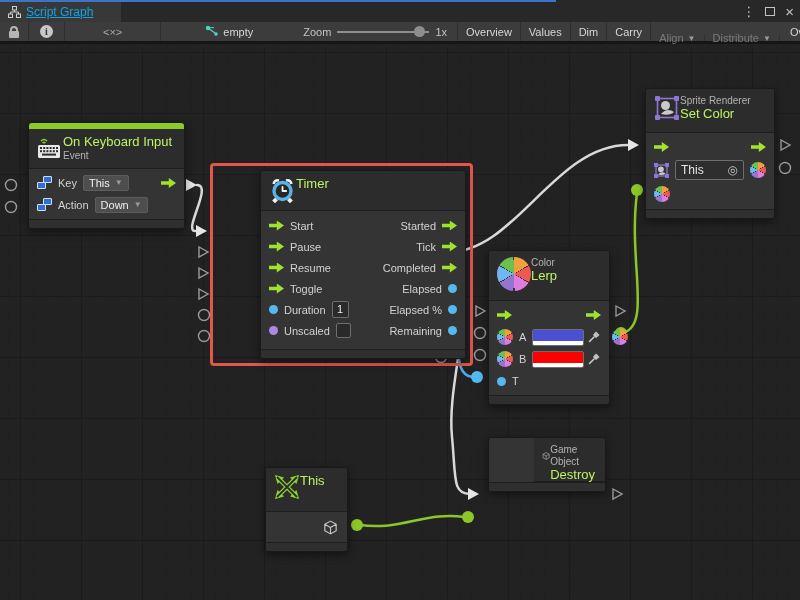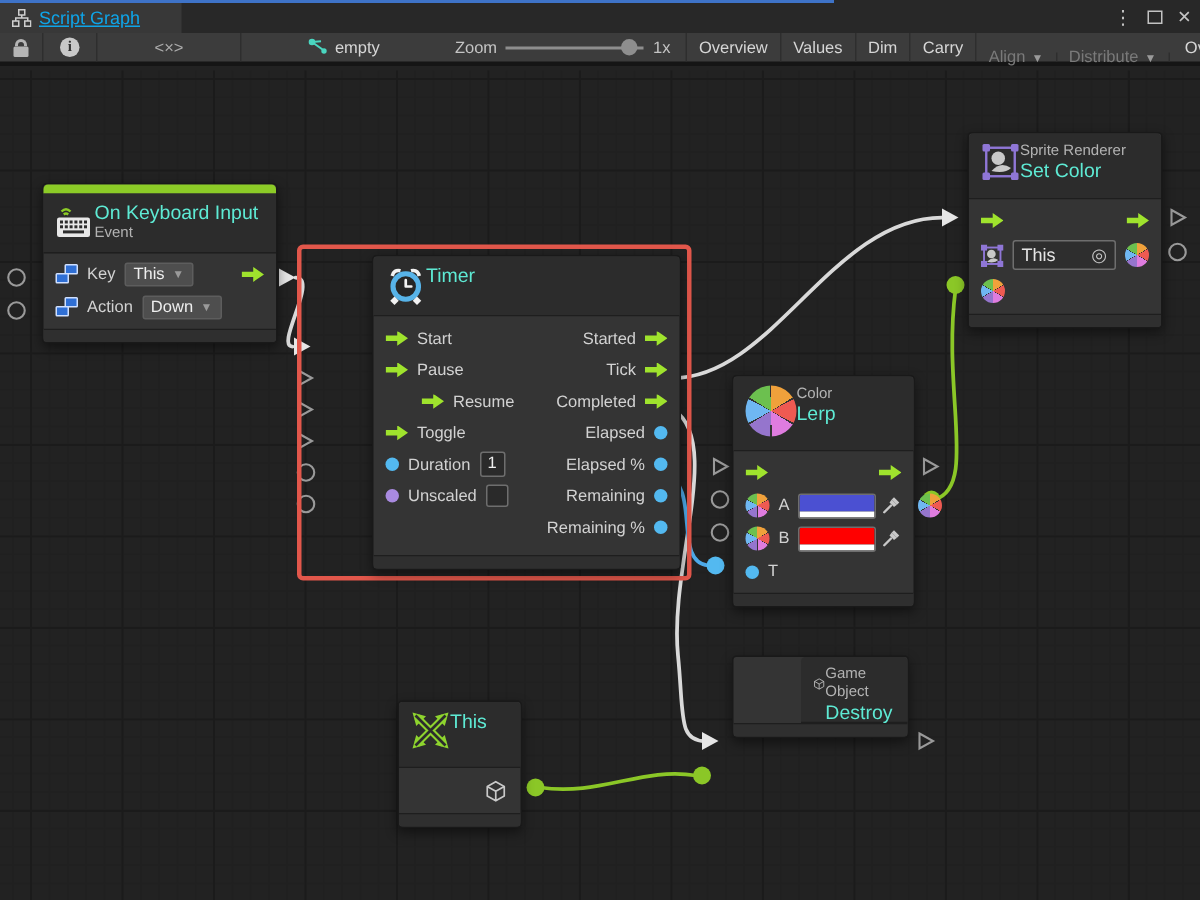--- a/index.html
+++ b/index.html
@@ -33,21 +33,21 @@
       linear-gradient(#202020 1px, transparent 1px),
       linear-gradient(90deg, #202020 1px, transparent 1px);
     background-size:61px 61px, 61px 61px, 12.2px 12.2px, 12.2px 12.2px;
     background-position:5px 5px, 20px 0, 5px 5px, 8px 0;
   }
   svg.wires { position:absolute; inset:0; pointer-events:none; }
 
   
   .node { position:absolute; background:#343434; border:1px solid #191919; border-radius:3px; box-shadow:0 3px 8px rgba(0,0,0,.45); }
   .node-header { background:#2c2c2c; border-bottom:1px solid #1e1e1e; display:flex; gap:0; padding:6px 10px 6px 8px; border-radius:3px 3px 0 0; }
-  .node-title { font-size:13px; color:#5eead4; line-height:1.15; }
+  .node-title { font-size:13px; color:#bef264; line-height:1.15; }
   .node-cat { font-size:10px; color:#b3b3b3; line-height:1.2; }
   .node-body { padding:3px 0; }
   .node-footer { height:9px; background:#2f2f2f; border-top:1px solid #1e1e1e; border-radius:0 0 3px 3px; }
   .row { height:22px; display:flex; align-items:center; padding:0 8px; gap:6px; font-size:11px; color:#d2d2d2; }
   .row .grow { flex:1; }
   .flow-arrow { width:15px; height:10px; background:#9fe32d; flex:0 0 auto;
     clip-path:polygon(0 32%,52% 32%,52% 0,100% 50%,52% 100%,52% 68%,0 68%); }
   .dot { width:9px; height:9px; border-radius:50%; flex:0 0 auto; }
   .dot.blue { background:#53b9f0; } .dot.purple { background:#a98ae0; } .dot.gray { background:#c0c0c0; }
   .dropdown { background:#4e4e4e; border:1px solid #5d5d5d; border-radius:2px; padding:1px 5px; font-size:11px; color:#eee; display:flex; align-items:center; gap:5px; }
@@ -243,21 +243,21 @@
         <span>Action</span>
         <span class="dropdown">
             <span>Down</span>
             <span class="caret">▼</span>
           </span>
       </div>
     </div>
     <div class="node-footer"></div>
   </div>
 
-  <div class="selection" style="left:198px; top:116px;padding-left:47px;">
+  <div class="selection" style="left:210px; top:116px;padding-left:47px;">
     <div class="node" style="position:relative; width:206px;">
       <div class="node-header">
         <svg width="27" height="27" viewBox="0 0 27 27">
           <path d="M4.5 7 Q5.5 2.5 10 3.5" fill="none" stroke="#f2f2f2" stroke-width="2.4"></path>
           <path d="M22.5 7 Q21.5 2.5 17 3.5" fill="none" stroke="#f2f2f2" stroke-width="2.4"></path>
           <circle cx="13.5" cy="14" r="8.5" fill="#262626" stroke="#57b3e8" stroke-width="3.4"></circle>
           <path d="M13.5 14 V9.8 M13.5 14 H17.2" stroke="#f2f2f2" stroke-width="1.8" stroke-linecap="round"></path>
           <rect x="4" y="21.5" width="4" height="4" fill="#f2f2f2" transform="rotate(45 6 23.5)"></rect>
           <rect x="19" y="21.5" width="4" height="4" fill="#f2f2f2" transform="rotate(45 21 23.5)"></rect>
         </svg>
@@ -271,21 +271,21 @@
           <span>Started</span>
           <span class="flow-arrow"></span>
         </div>
         <div class="row" style="height:21px;">
           <span class="flow-arrow"></span>
           <span>Pause</span>
           <span class="grow"></span>
           <span>Tick</span>
           <span class="flow-arrow"></span>
         </div>
-        <div class="row" style="height:21px;margin-left:24px;">
+        <div class="row" style="height:21px;">
           <span class="flow-arrow"></span>
           <span>Resume</span>
           <span class="grow"></span>
           <span>Completed</span>
           <span class="flow-arrow"></span>
         </div>
         <div class="row" style="height:21px;">
           <span class="flow-arrow"></span>
           <span>Toggle</span>
           <span class="grow"></span>
@@ -299,25 +299,20 @@
           <span class="grow"></span>
           <span>Elapsed %</span>
           <span class="dot blue"></span>
         </div>
         <div class="row" style="height:21px;">
           <span class="dot purple"></span>
           <span>Unscaled</span>
           <span class="checkbox"></span>
           <span class="grow"></span>
           <span>Remaining</span>
-          <span class="dot blue"></span>
-        </div>
-        <div class="row" style="height:21px;">
-          <span class="grow"></span>
-          <span>Remaining %</span>
           <span class="dot blue"></span>
         </div>
       </div>
       <div class="node-footer"></div>
     </div>
   </div>
 
   <div class="node" style="left:645px; top:41px; width:130px;">
     <div class="node-header" style="height:44px;">
       <svg width="26" height="26" viewBox="0 0 26 26">

